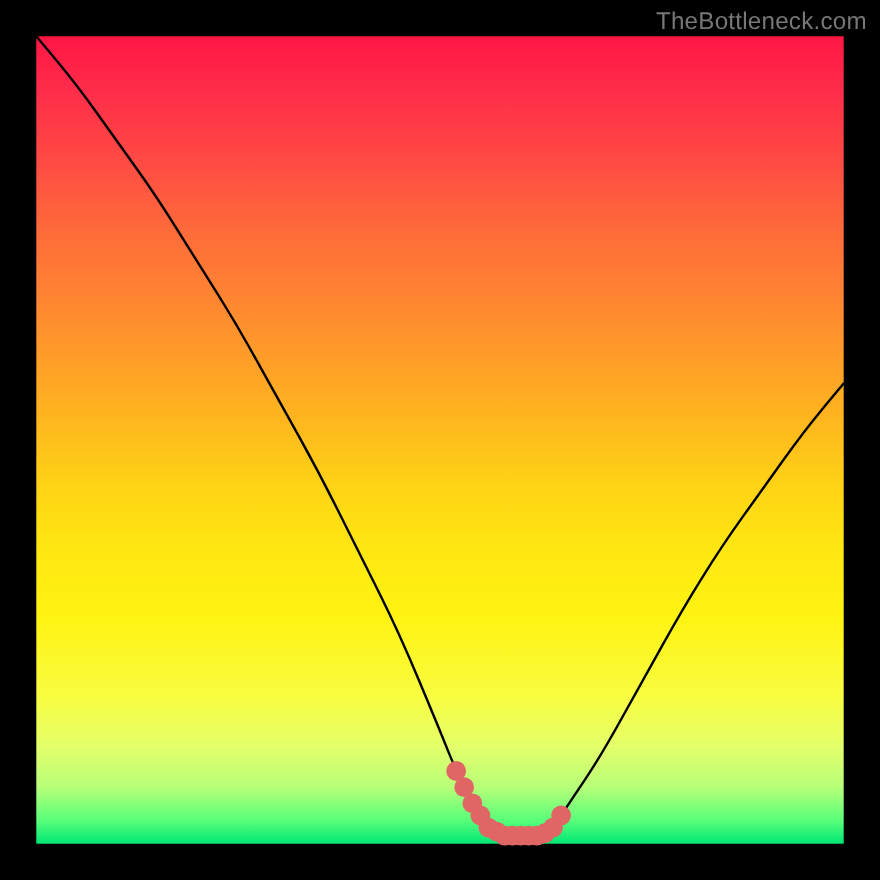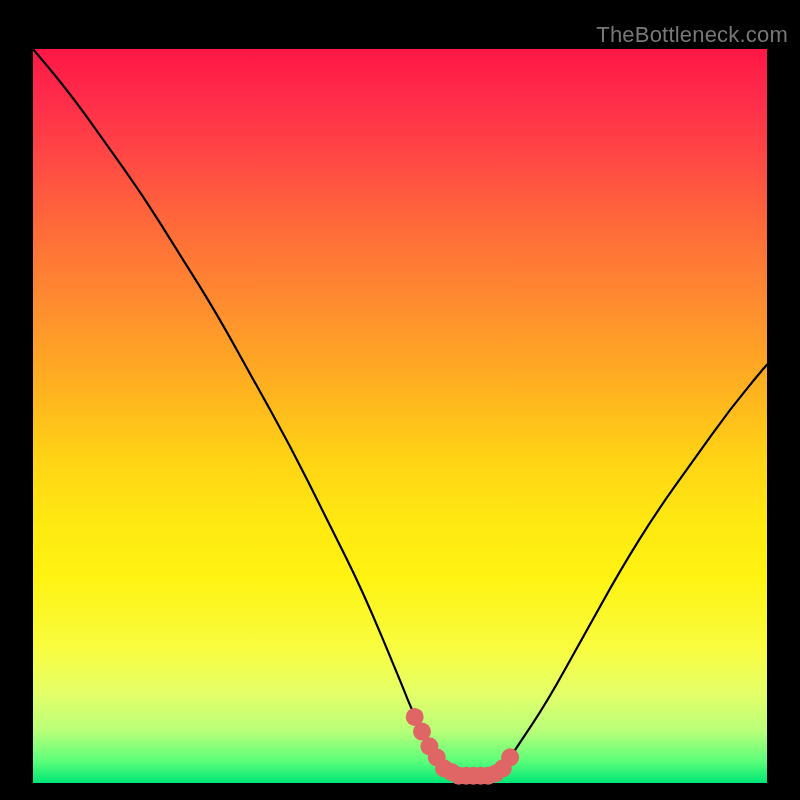--- a/index.html
+++ b/index.html
@@ -9,21 +9,20 @@
     height: 800px;
     background: #000;
     overflow: hidden;
     font-family: Arial, Helvetica, sans-serif;
   }
   .frame {
     position: relative;
     width: 800px;
     height: 764px;
     background: #000;
-    margin-top: 16px;
   }
   .plot-area {
     position: absolute;
     left: 33px;
     top: 33px;
     width: 734px;
     height: 734px;
     background: linear-gradient(to bottom,
       #ff1744 0%,
       #ff2a4a 6%,

